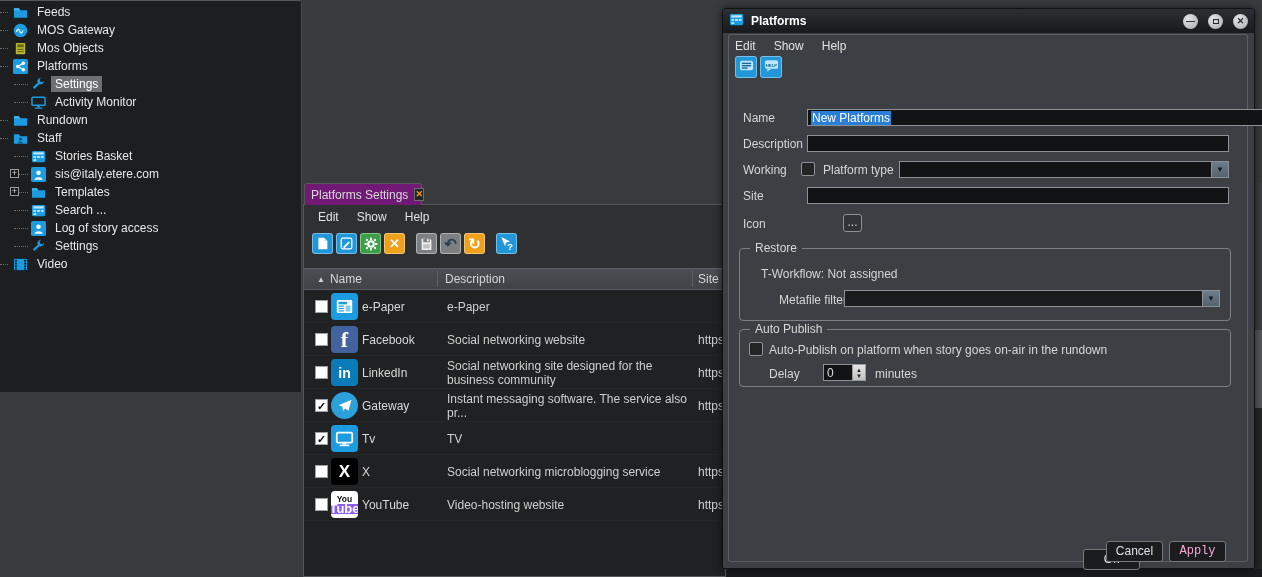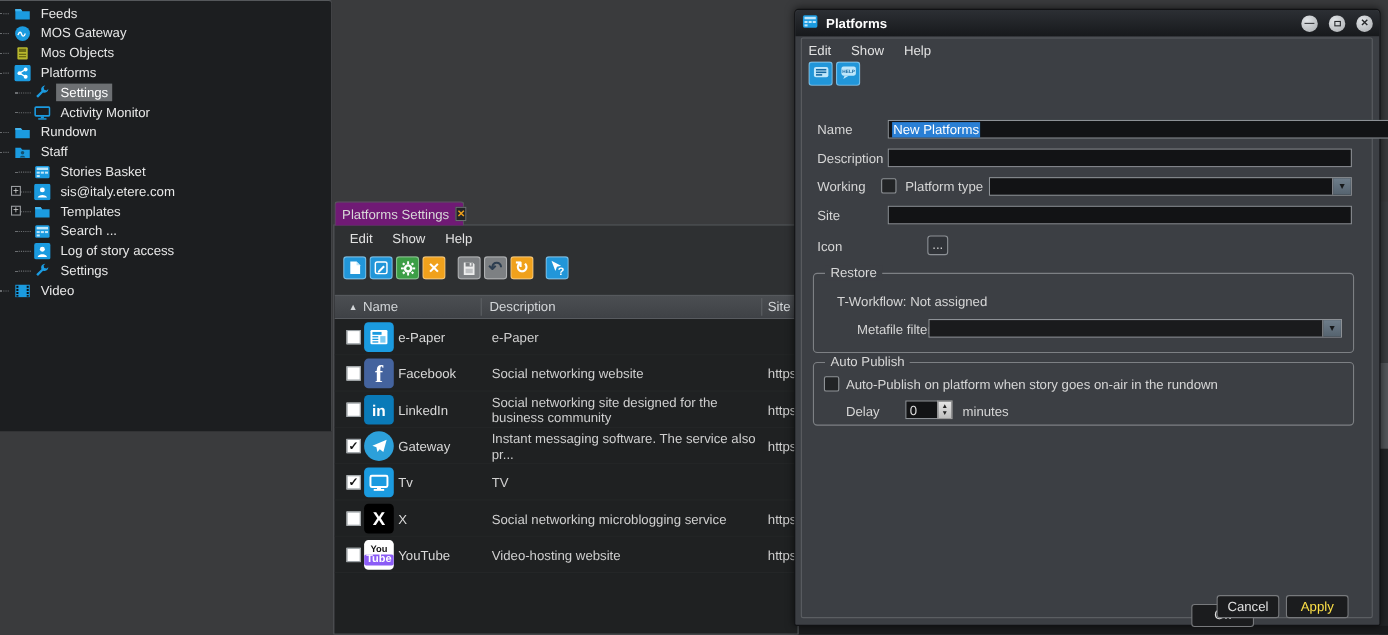--- a/index.html
+++ b/index.html
@@ -87,21 +87,21 @@
   .checkbox { position:absolute; width:14px; height:14px; background:#222426; border:1px solid #8f9397; border-radius:2px; cursor:pointer; }
   .groupbox { position:absolute; left:16px; width:492px; border:1px solid #7d8084; border-radius:4px; }
   .groupbox .legend { position:absolute; top:-8px; left:10px; background:#3c3f44; padding:0 5px; color:#d8d8d8; }
   .dots-btn { position:absolute; width:19px; height:18px; background:#303338; border:1px solid #8d9196; border-radius:3px;
               color:#cfcfcf; text-align:center; line-height:15px; cursor:pointer; }
   .spinner { position:absolute; width:14px; height:17px; background:linear-gradient(#e6e6e6,#bfbfbf); border:1px solid #9a9a9a;
              display:flex; flex-direction:column; align-items:center; justify-content:center; cursor:pointer; }
   .spinner span { font-size:6px; line-height:6px; color:#222; }
   .dlg-btn { position:absolute; width:57px; height:21px; background:#1b1c1e; border:1px solid #77797c; border-radius:3px;
              color:#e0e0e0; text-align:center; line-height:19px; cursor:pointer; }
-  .dlg-btn.disabled { color:#fde047; }
+  .dlg-btn.disabled { color:#f9a8d4;font-family:Liberation Mono, monospace; }
 </style>
 </head>
 <body>
 
 <div class="bg-strip" style="left:1254px; top:183px; width:8px; height:394px; background:#3c3e41;"></div>
 <div class="bg-strip" style="left:1254px; top:330px; width:8px; height:78px; background:#55585c;"></div>
 <div class="bg-strip" style="left:1254px; top:408px; width:8px; height:169px; background:#232527;"></div>
 <div class="bg-strip" style="left:722px; top:569px; width:540px; height:8px; background:#1a1b1d;"></div>
 
 <div class="sidebar">
@@ -442,21 +442,21 @@
           </span>
           <span class="rname">X</span>
           <span class="rdesc">Social networking microblogging service</span>
           <span class="rsite">https</span>
         </div>
         <div class="trow">
           <span class="cb"></span>
           <span class="tile " style="background: rgb(255, 255, 255);">
             <span class="yt">
               <span style="color:#111;font-weight:bold;font-size:8.5px;line-height:9px">You</span>
-              <span style="background:#8b5cf6;color:#fff;font-weight:bold;font-size:10px;line-height:10px;padding:0 2px;border-radius:2px">Tube</span>
+              <span style="background:#8b5cf6;color:#fff;font-weight:bold;font-size:13px;line-height:10px;padding:0 2px;border-radius:2px">Tube</span>
             </span>
           </span>
           <span class="rname">YouTube</span>
           <span class="rdesc">Video-hosting website</span>
           <span class="rsite">https</span>
         </div>
       </div>
   </div>
 </div>
 

